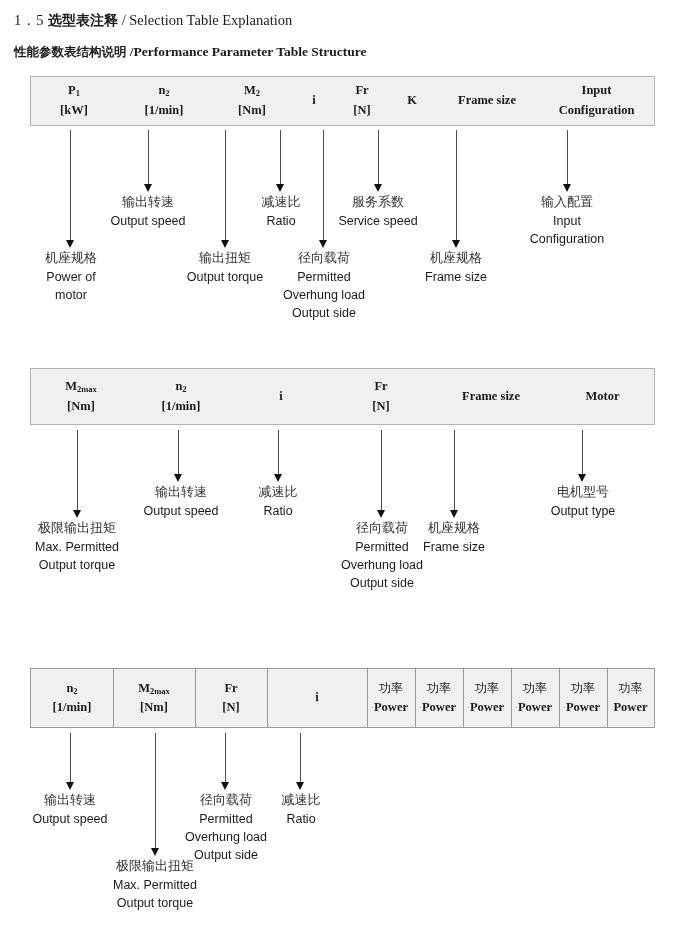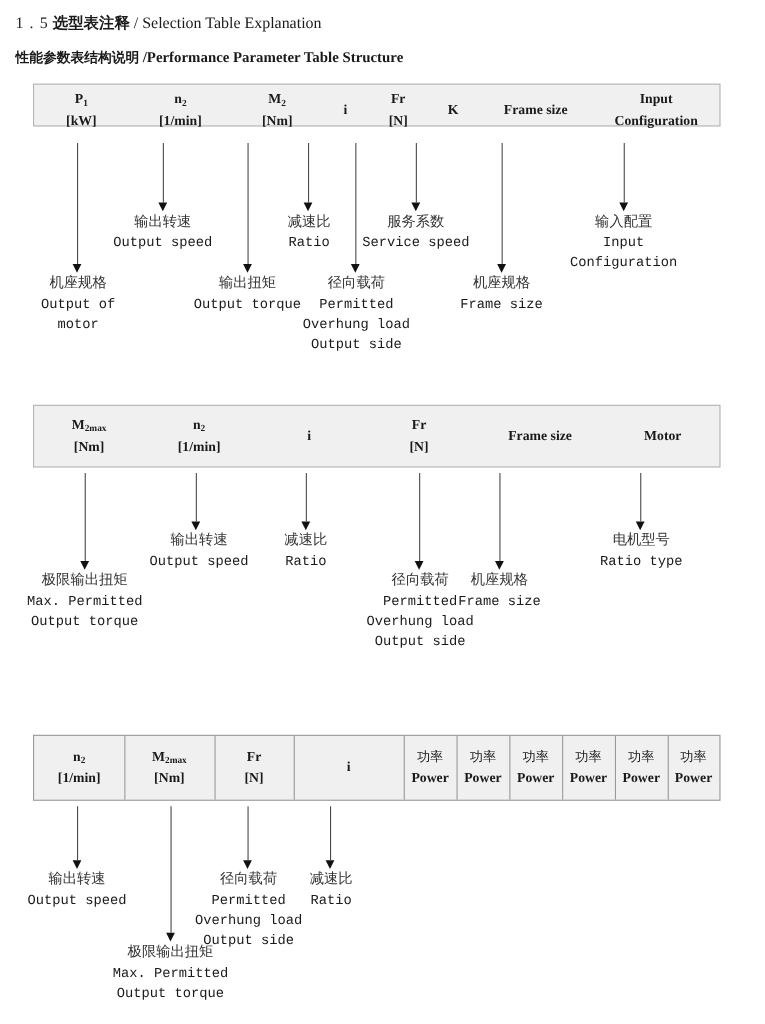--- a/index.html
+++ b/index.html
@@ -71,40 +71,40 @@
     line-height:1.45;
     white-space:nowrap;
     transform:translateX(-50%);
   }
   .anno .cn{
     display:block;
     font-family:"DejaVu Sans", sans-serif;
     font-size:13px;
     color:#333;
   }
-  .anno .en{display:block; font-family:Liberation Mono, monospace; font-size:12.5px;}
+  .anno .en{display:block; font-family:Liberation Sans, sans-serif; font-size:12.5px;}
 </style>
 </head>
 <body>
 
 <div class="page">
 
   <div class="doc-title">
     <span class="num">1 . 5</span>
     <span class="cn">选型表注释</span>
     <span>/</span>
     <span>Selection Table Explanation</span>
   </div>
 
   <div class="sec-head" style="top:44px;">
     <span class="cn">性能参数表结构说明</span>
     <span class="en">/</span><span class="en">Performance Parameter Table Structure</span>
   </div>
 
-  <div class="tbl" style="left:30px; top:76px; width:625px; height:39px;">
+  <div class="tbl" style="left:30px; top:76px; width:625px; height:50px;">
     <div class="cell" style="left:0px;   top:0; width:86px;  height:47px;">
       <span class="l1"><span>P</span><sub>1</sub></span>
       <span class="l2">[kW]</span>
     </div>
     <div class="cell" style="left:86px;  top:0; width:94px;  height:47px;">
       <span class="l1"><span>n</span><sub>2</sub></span>
       <span class="l2">[1/min]</span>
     </div>
     <div class="cell" style="left:180px; top:0; width:82px;  height:47px;">
       <span class="l1"><span>M</span><sub>2</sub></span>
@@ -157,21 +157,21 @@
     <div class="shaft" style="height:110px;"></div>
       <div class="head" style="top:110px;"></div>
   </div>
   <div class="arrow" style="left:563px; top:130px; height:62px;">
     <div class="shaft" style="height:54px;"></div>
       <div class="head" style="top:54px;"></div>
   </div>
 
   <div class="anno" style="left:71px;  top:249px;">
     <span class="cn">机座规格</span>
-    <span class="en">Output of</span>
+    <span class="en">Power of</span>
     <span class="en">motor</span>
   </div>
   <div class="anno" style="left:148px; top:193px;">
     <span class="cn">输出转速</span>
     <span class="en">Output speed</span>
   </div>
   <div class="anno" style="left:225px; top:249px;">
     <span class="cn">输出扭矩</span>
     <span class="en">Output torque</span>
   </div>
@@ -267,21 +267,21 @@
     <span class="en">Permitted</span>
     <span class="en">Overhung load</span>
     <span class="en">Output side</span>
   </div>
   <div class="anno" style="left:454px; top:519px;">
     <span class="cn">机座规格</span>
     <span class="en">Frame size</span>
   </div>
   <div class="anno" style="left:583px; top:483px;">
     <span class="cn">电机型号</span>
-    <span class="en">Ratio type</span>
+    <span class="en">Output type</span>
   </div>
 
 
   <div class="tbl bordered" style="left:30px; top:668px; width:625px; height:60px;">
     <div class="cell" style="left:0px;   top:0; width:82px; height:58px;">
       <span class="l1"><span>n</span><sub>2</sub></span>
       <span class="l2">[1/min]</span>
     </div>
     <div class="vdiv" style="left:82px; top:0; height:58px;"></div>
     <div class="cell" style="left:82px;  top:0; width:82px; height:58px;">

